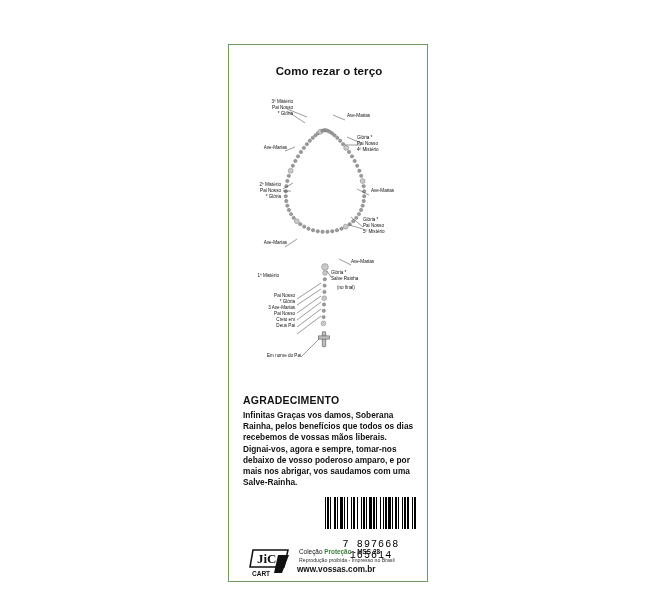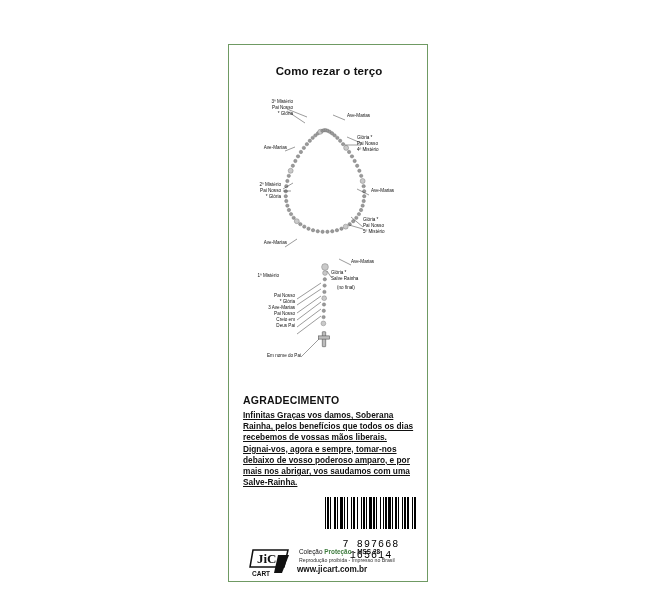--- a/index.html
+++ b/index.html
@@ -75,21 +75,20 @@
     font-weight: bold;
     color: #111111;
     margin-bottom: 4px;
     letter-spacing: 0.2px;
   }
   #thanks .body {
     font-size: 8.3px;
     line-height: 1.35;
     color: #111111;
     font-weight: bold;
-    text-decoration: underline;
   }
   
   #barcode {
     position: absolute;
     left: 96px;
     top: 452px;
     width: 92px;
     height: 42px;
   }
   #barcode .bars {
@@ -360,17 +359,17 @@
         <text x="16" y="32" font-family="Liberation Serif, serif" font-size="26" font-weight="bold" fill="#111">JiC</text>
         <path d="M58 16 L80 16 L66 52 L50 52 Z" fill="#111"></path>
         <text x="6" y="57" font-family="Liberation Sans, sans-serif" font-size="13" font-weight="bold" fill="#111">CART</text>
       </svg>
       <div class="coll">
         <span>Coleção</span>
         <span class="green">Proteção</span>
         <span class="mss">- MSS  28</span>
       </div>
       <div class="repro">Reprodução proibida - Impresso no Brasil</div>
-      <div class="site">www.jicart.com.br</div>
+      <div class="site">www.vossas.com.br</div>
     </div>
 
   </div>
 </div>
 
 </body></html>

